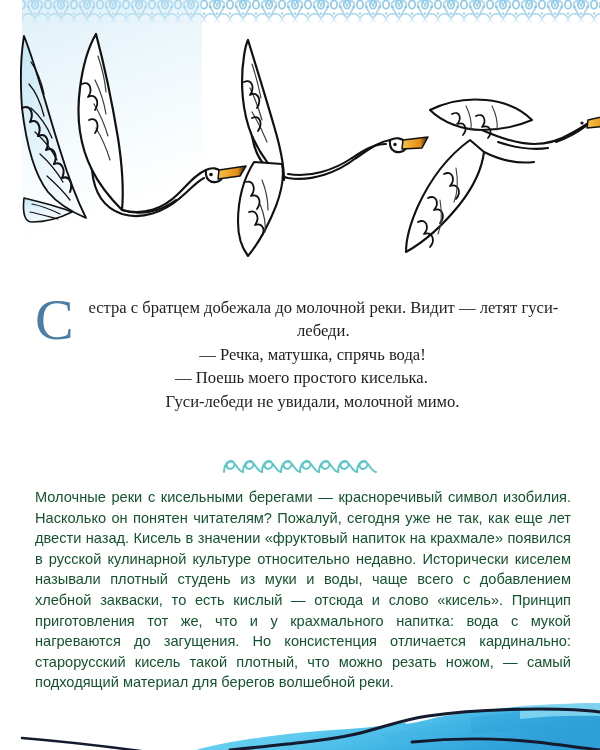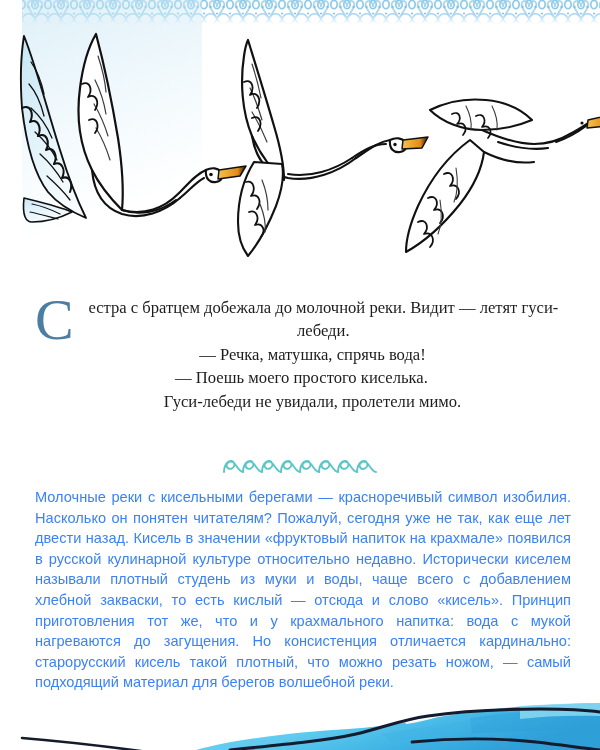--- a/index.html
+++ b/index.html
@@ -102,21 +102,21 @@
 
   
   .commentary {
     position: absolute;
     left: 35px;
     top: 487px;
     width: 536px;
     font-family: "Liberation Sans", sans-serif;
     font-size: 14.6px;
     line-height: 20.6px;
-    color: #3b82f6;
+    color: #14532d;
     text-align: justify;
   }
   .commentary p { margin: 0; }
 
   
   .bottom-wave {
     position: absolute;
     left: 0;
     bottom: 0;
     width: 600px;
@@ -313,21 +313,21 @@
   </div>
 
   <div class="content">
     <div class="tale">
       <div class="dropcap-wrap">
         <span class="dropcap">С</span>
         <p class="noindent">естра с братцем добежала до молочной реки. Видит — летят гуси-лебеди.</p>
       </div>
       <p class="hang">— Речка, матушка, спрячь вода!</p>
       <p class="noindent">— Поешь моего простого киселька.</p>
-      <p class="hang">Гуси-лебеди не увидали, пролетели мимо.</p>
+      <p class="hang">Гуси-лебеди не увидали, молочной мимо.</p>
     </div>
   </div>
 
   <div class="divider">
     <svg width="160" height="22" viewBox="0 0 160 22" xmlns="http://www.w3.org/2000/svg">
       <g fill="none" stroke="#5cc6c6" stroke-width="1.9" stroke-linecap="round">
         <path d="M4,17
                  C4,7 12,3 14,8 C16,13 9,16 7,12 C5,8 11,4 15,9 C18,13 20,17 23,17
                  C23,7 31,3 33,8 C35,13 28,16 26,12 C24,8 30,4 34,9 C37,13 39,17 42,17
                  C42,7 50,3 52,8 C54,13 47,16 45,12 C43,8 49,4 53,9 C56,13 58,17 61,17

